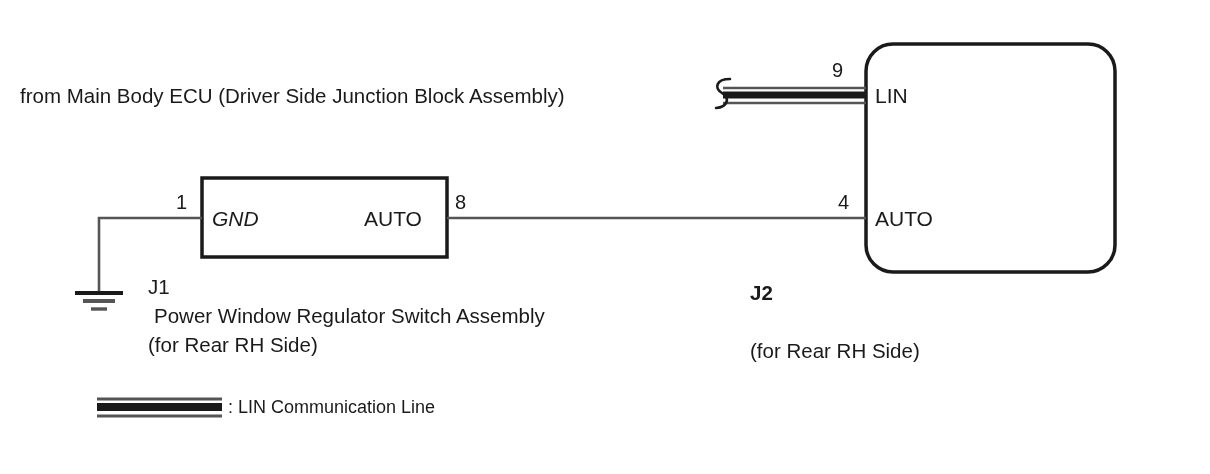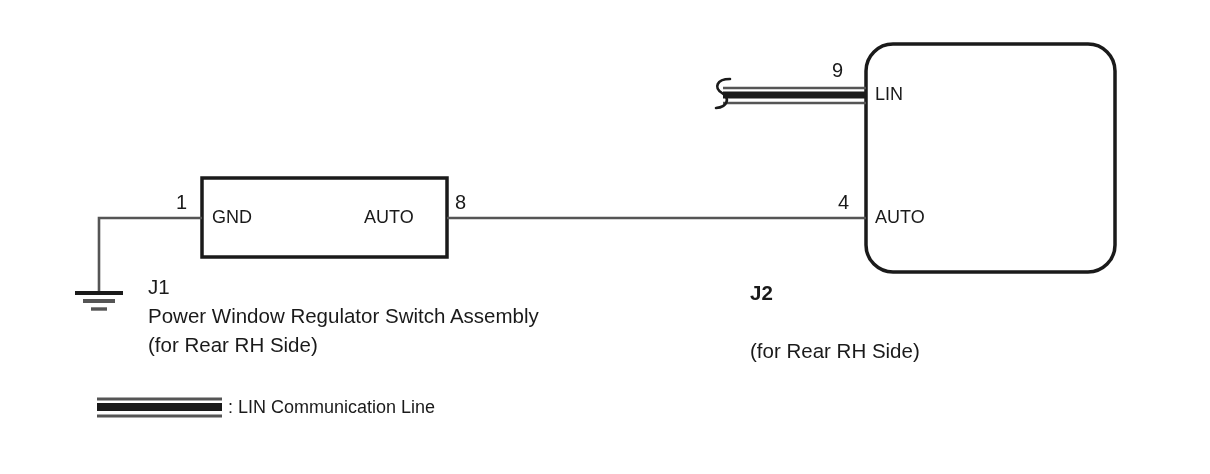--- a/index.html
+++ b/index.html
@@ -35,21 +35,21 @@
   }
   .src-note {
     font-size: 20.5px;
     left: 20px;
     top: 86px;
   }
   .pin-num {
     font-size: 20px;
   }
   .port-label {
-    font-size: 18px;
+    font-size: 21px;
   }
   .ref-id {
     font-size: 20.5px;
   }
   .comp-name {
     font-size: 20.5px;
   }
   .legend-text {
     font-size: 18px;
     left: 228px;
@@ -85,32 +85,33 @@
 
     <path d="M 730 79 C 716 79 714 88 722 93 C 730 98 728 107 716 108" fill="none" stroke="#1a1a1a" stroke-width="2.6" stroke-linecap="round"></path>
 
     <g>
       <line x1="97" y1="399" x2="222" y2="399" stroke="#555555" stroke-width="3"></line>
       <line x1="97" y1="407" x2="222" y2="407" stroke="#1a1a1a" stroke-width="8"></line>
       <line x1="97" y1="416" x2="222" y2="416" stroke="#555555" stroke-width="3"></line>
     </g>
   </svg>
 
+  <div class="txt src-note">from Main Body ECU (Driver Side Junction Block Assembly)</div>
 
   <div class="txt pin-num" style="left:176px; top:192px;">1</div>
 
-  <div class="txt port-label" style="left:212px; top:208px;">GND</div>
+  <div class="txt port-label" style="left:212px; top:208px;font-style:italic;">GND</div>
 
   <div class="txt port-label" style="left:364px; top:208px;">AUTO</div>
 
   <div class="txt pin-num" style="left:455px; top:192px;">8</div>
 
   <div class="txt ref-id" style="left:148px; top:277px;">J1</div>
 
-  <div class="txt comp-name" style="left:148px; top:306px;">Power Window Regulator Switch Assembly</div>
+  <div class="txt comp-name" style="left:154px; top:306px;">Power Window Regulator Switch Assembly</div>
 
   <div class="txt comp-name" style="left:148px; top:335px;">(for Rear RH Side)</div>
 
   <div class="txt pin-num" style="left:832px; top:60px;">9</div>
 
   <div class="txt port-label" style="left:875px; top:85px;">LIN</div>
 
   <div class="txt pin-num" style="left:838px; top:192px;">4</div>
 
   <div class="txt port-label" style="left:875px; top:208px;">AUTO</div>

